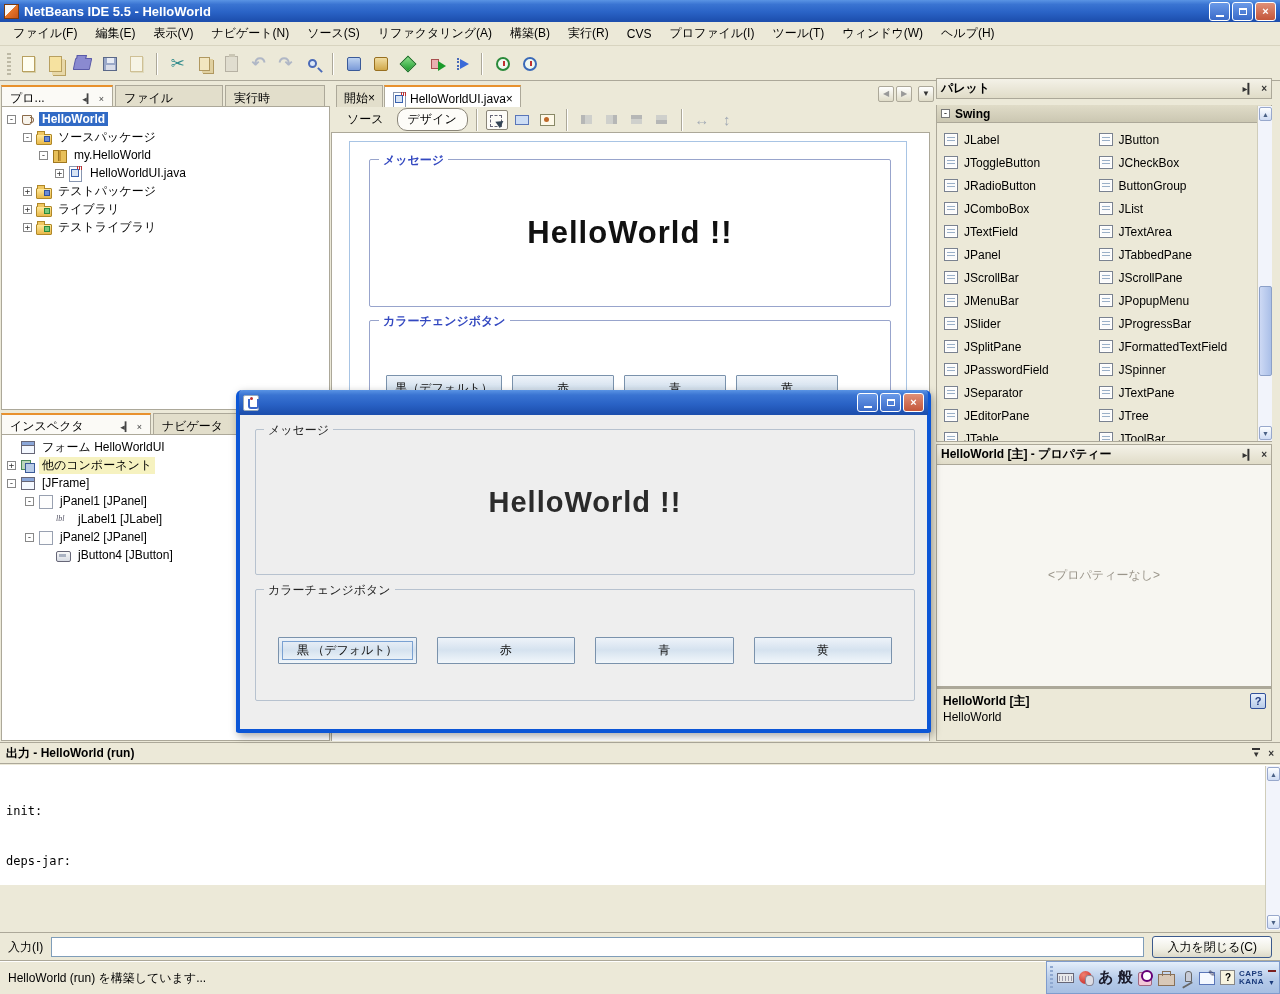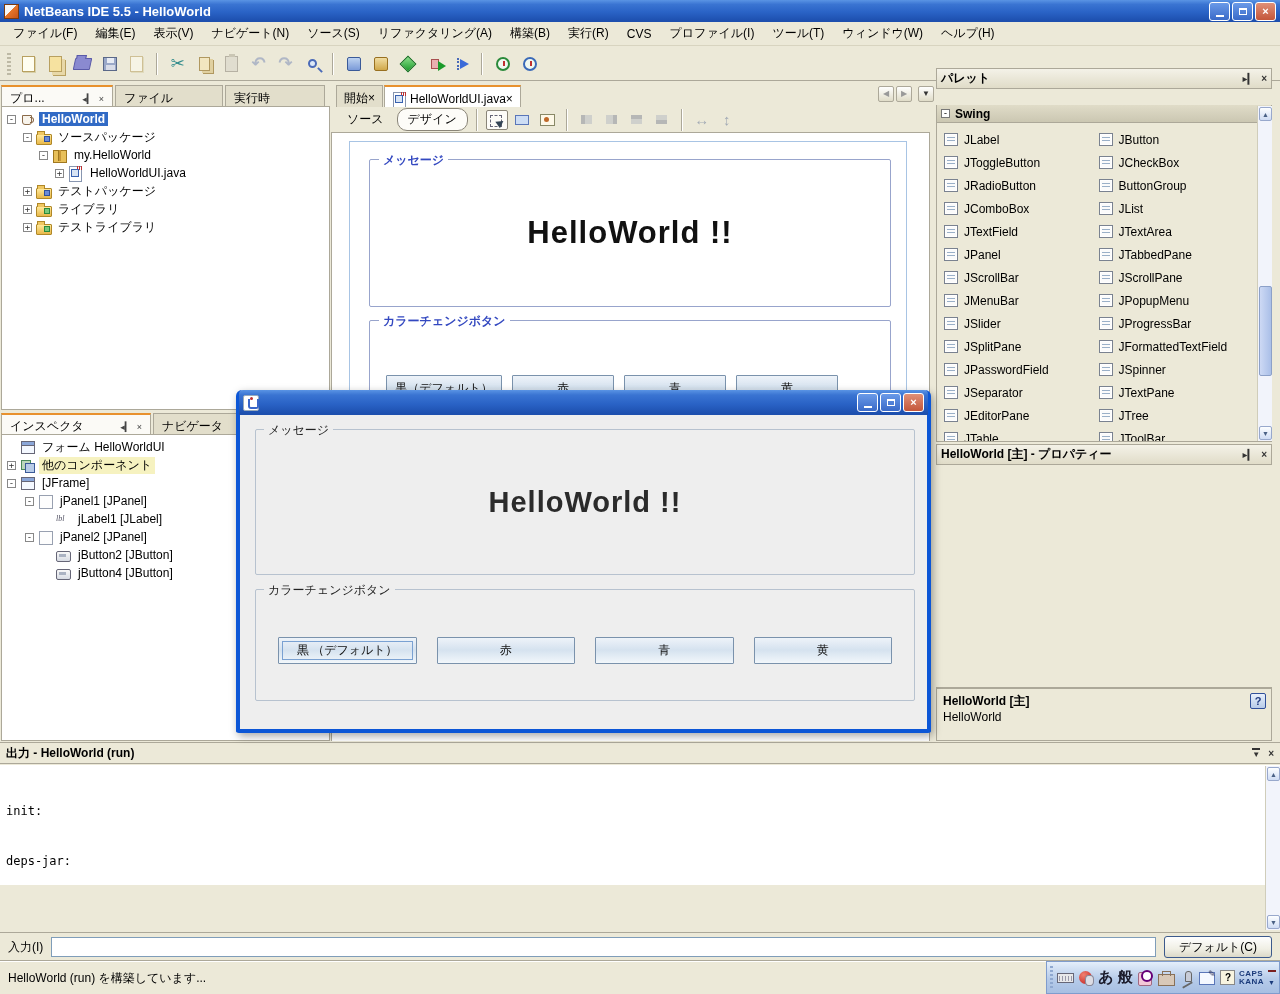--- a/index.html
+++ b/index.html
@@ -177,21 +177,21 @@
     color:#3348c0; font-weight:bold; font-size:12px; }
   #dg1 { left:19px; top:17px; width:522px; height:148px; }
   .bigmsg { position:absolute; left:0; right:0; top:50%; transform:translateY(-50%);
     text-align:center; font-size:31px; font-weight:bold; color:#111; letter-spacing:1px; }
   #dg2 { left:19px; top:178px; width:522px; height:226px; }
   .dbtnrow { position:absolute; left:16px; top:54px; display:flex; gap:10px; }
   .oceanbtn { height:27px; border:1px solid #7a92ac; border-radius:1px;
     background:linear-gradient(180deg,#eef3f9 0%,#d5e2ef 48%,#f2f7fb 100%);
     font-size:12px; color:#111; display:flex; align-items:center; justify-content:center; position:relative; }
   
-  #pal-head { left:936px; top:68px; width:336px; }
+  #pal-head { left:936px; top:78px; width:336px; }
   #pal-body { position:absolute; left:936px; top:105px; width:336px; height:337px;
     background:#ece9d8; border:1px solid #aca899; border-top:none; overflow:hidden; }
   .pal-cat { height:18px; background:linear-gradient(180deg,#e0dcc8,#cbc7b2); border-bottom:1px solid #aca899;
     font-weight:bold; display:flex; align-items:center; padding-left:4px; gap:5px; }
   .catexp { width:9px; height:9px; border:1px solid #777; background:#fff; font:9px/7px monospace; text-align:center; }
   .palgrid { display:grid; grid-template-columns:1fr 1fr; padding:5px 0 0 7px; row-gap:0; }
   .pitem { height:23px; display:flex; align-items:center; gap:6px; white-space:nowrap; overflow:hidden; }
   .pi { width:14px; height:13px; flex:none; background:#fbfbfb; border:1px solid #7a8290;
     box-shadow:inset 0 0 0 1px #fff; position:relative; }
   .pi::after { content:""; position:absolute; left:2px; top:3px; right:2px; height:5px;
@@ -487,25 +487,20 @@
         <span class="lab">jLabel1 [JLabel]</span>
       </div>
       <div class="trow" style="padding-left:20px">
         <span class="exp">-</span>
         <span class="ic ic-panel"></span>
         <span class="lab">jPanel2 [JPanel]</span>
       </div>
       <div class="trow" style="padding-left:38px">
         <span class="exp none">·</span>
         <span class="ic ic-btn"></span>
-        <span class="lab">jButton2 [JButton]</span>
-      </div>
-      <div class="trow" style="padding-left:38px">
-        <span class="exp none">·</span>
-        <span class="ic ic-btn"></span>
         <span class="lab">jButton4 [JButton]</span>
       </div>
     </div>
   </div>
 
   <div class="tabrow" id="ed-tabs">
     <span class="edtab">
       <span>開始</span>
         <span class="mini">×</span>
     </span>
@@ -698,20 +693,23 @@
     <span class="thumb" style="top:180px;height:90px"></span>
     <span class="arr" style="bottom:1px">▼</span>
   </div>
 
   <div class="phead" id="prop-head">
     <span>HelloWorld [主] - プロパティー</span>
     <span class="hicons">
       <span>▸▎</span>
       <span>×</span>
     </span>
+  </div>
+  <div id="prop-body">
+    <span>&lt;プロパティーなし&gt;</span>
   </div>
   <div id="prop-desc">
     <div class="dtitle">HelloWorld [主]</div>
     <div>HelloWorld</div>
     <span class="helpbtn">?</span>
   </div>
 
   <div id="appwin">
     <div class="wtitle">
       <span class="java-ic"></span>
@@ -767,21 +765,21 @@
     </div>
   </div>
   <div class="vsb" id="out-sb">
     <span class="arr" style="top:1px">▲</span>
     <span class="arr" style="bottom:1px">▼</span>
   </div>
 
   <div id="input-row">
     <span>入力(I)</span>
     <input id="console-input" type="text" style="">
-    <button class="xpbtn">デフォルト(C)</button>
+    <button class="xpbtn">入力を閉じる(C)</button>
   </div>
 
   <div id="statusbar">
     <span>HelloWorld (run) を構築しています...</span>
   </div>
 
   <div id="imebar">
     <span class="ime-grip"></span>
     <span class="ime-ic kb"></span>
     <span class="ime-ic ball"></span>

